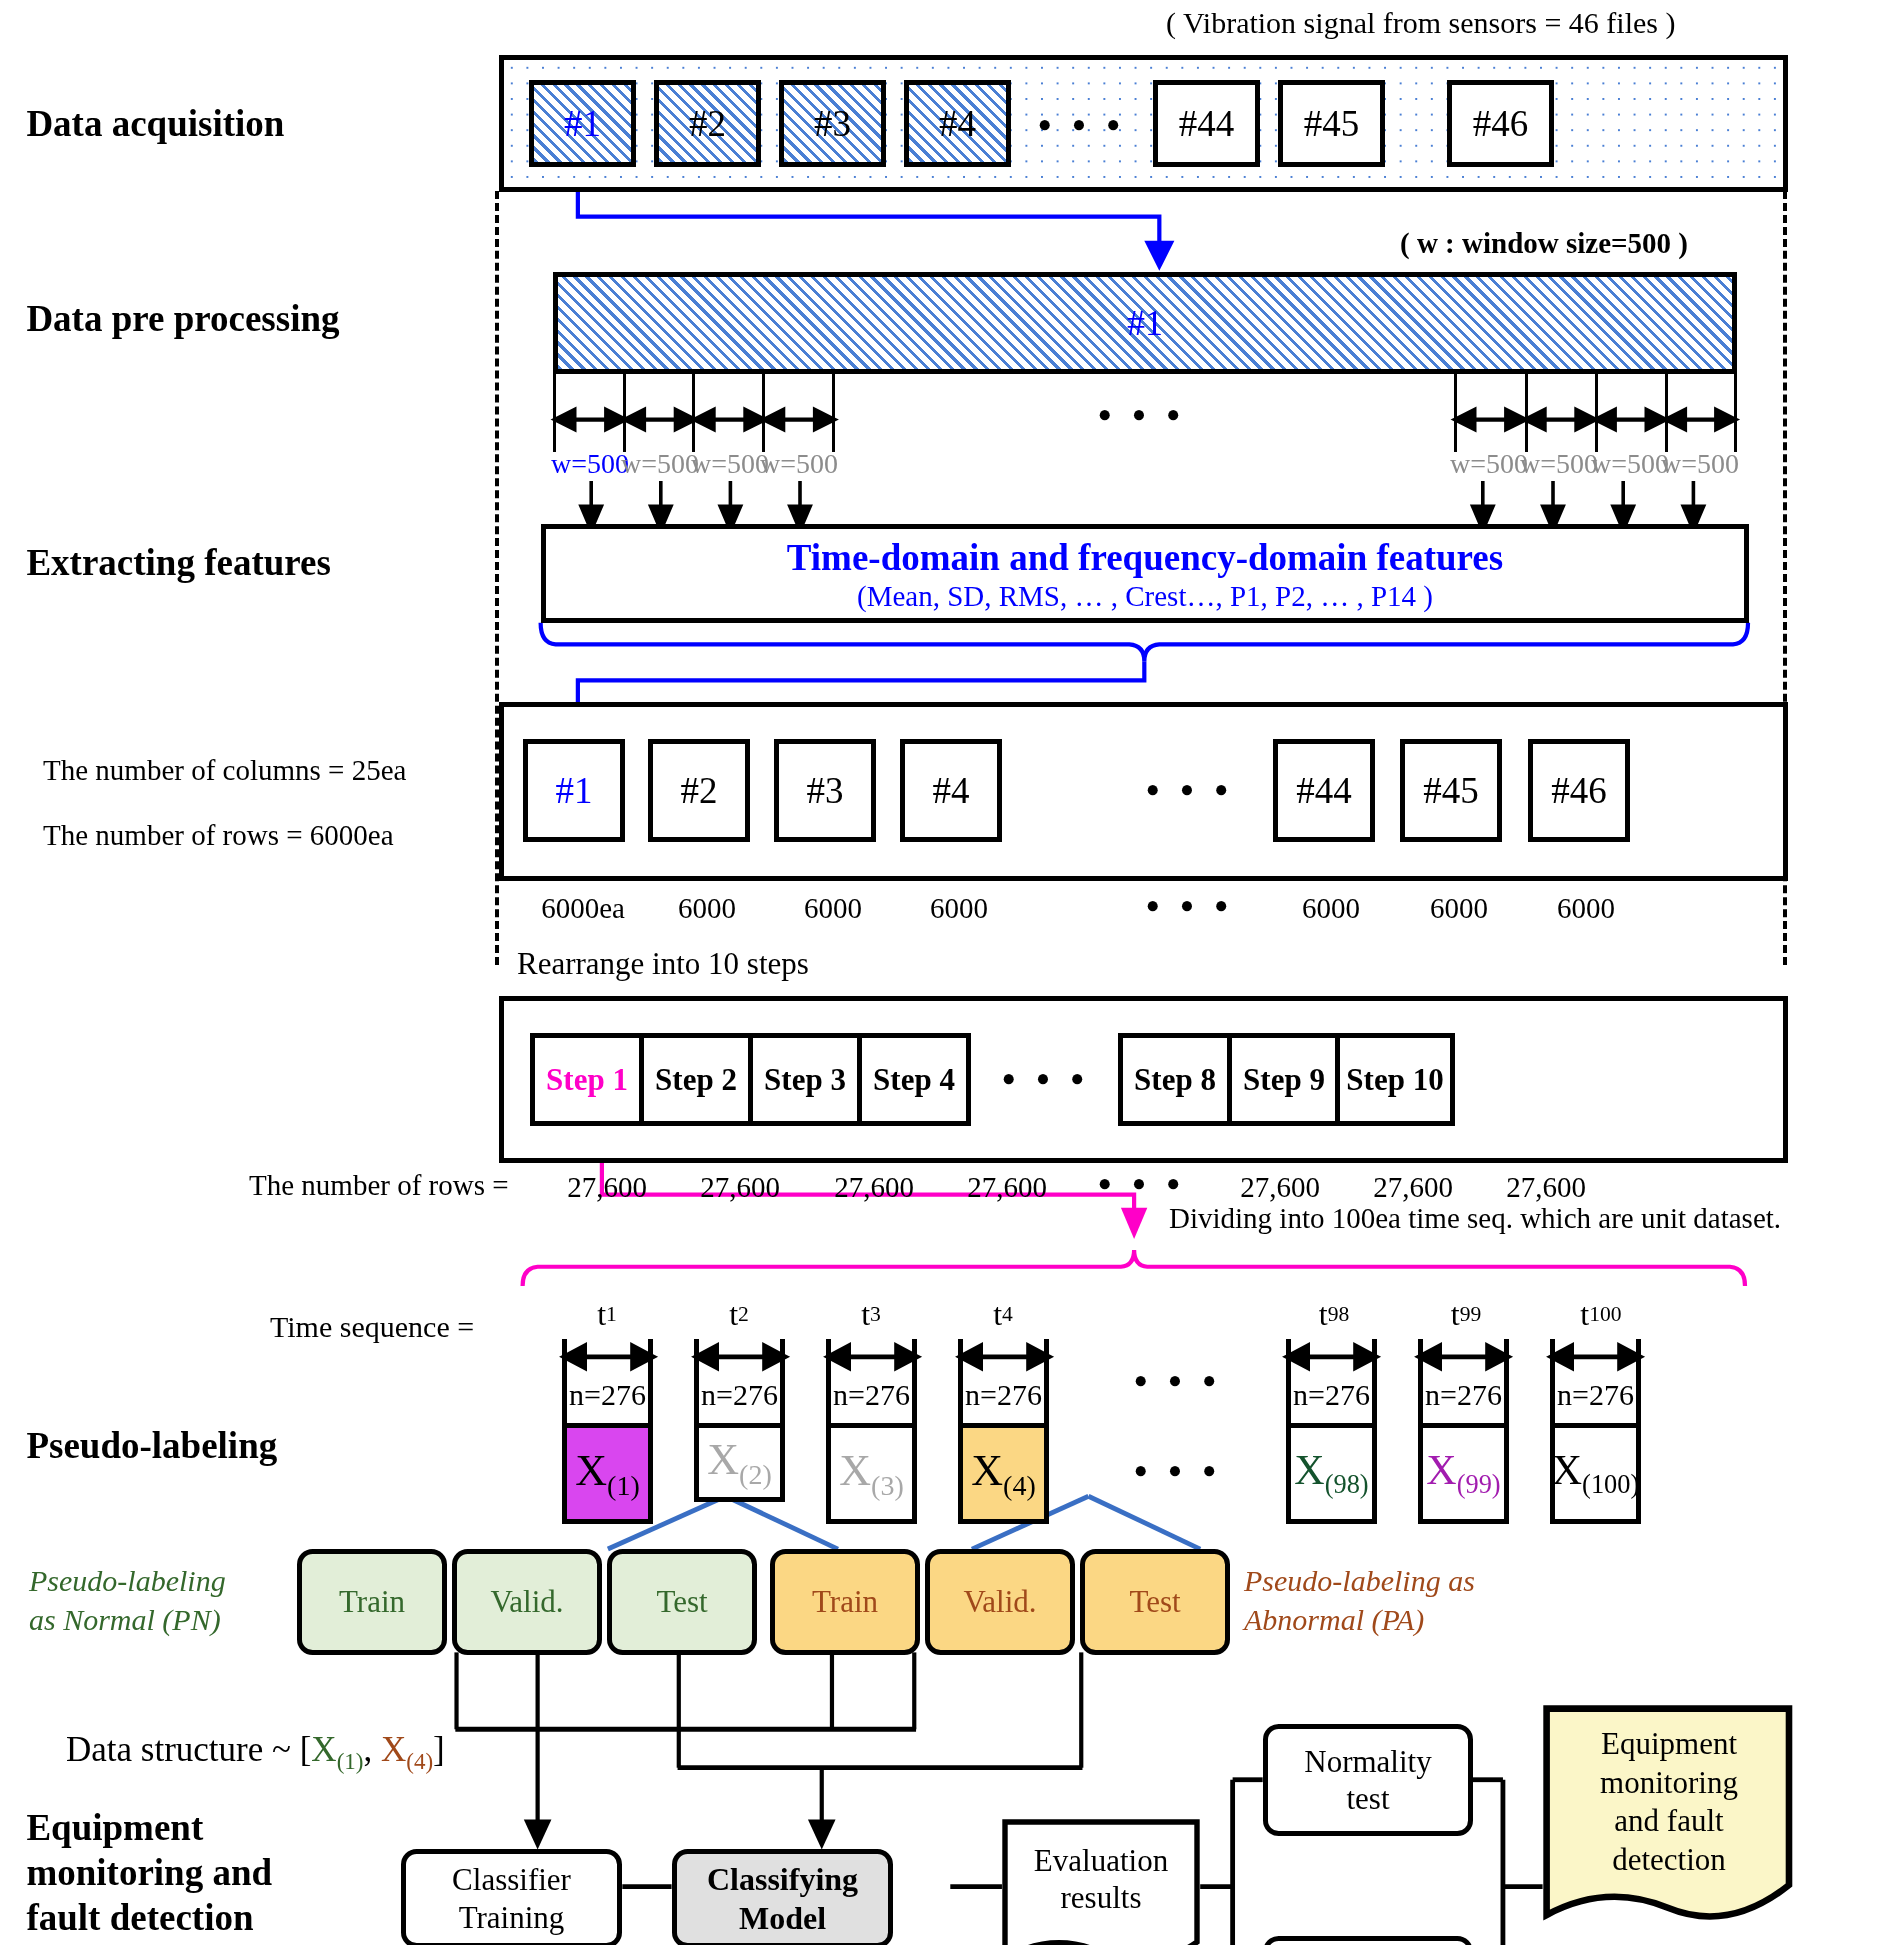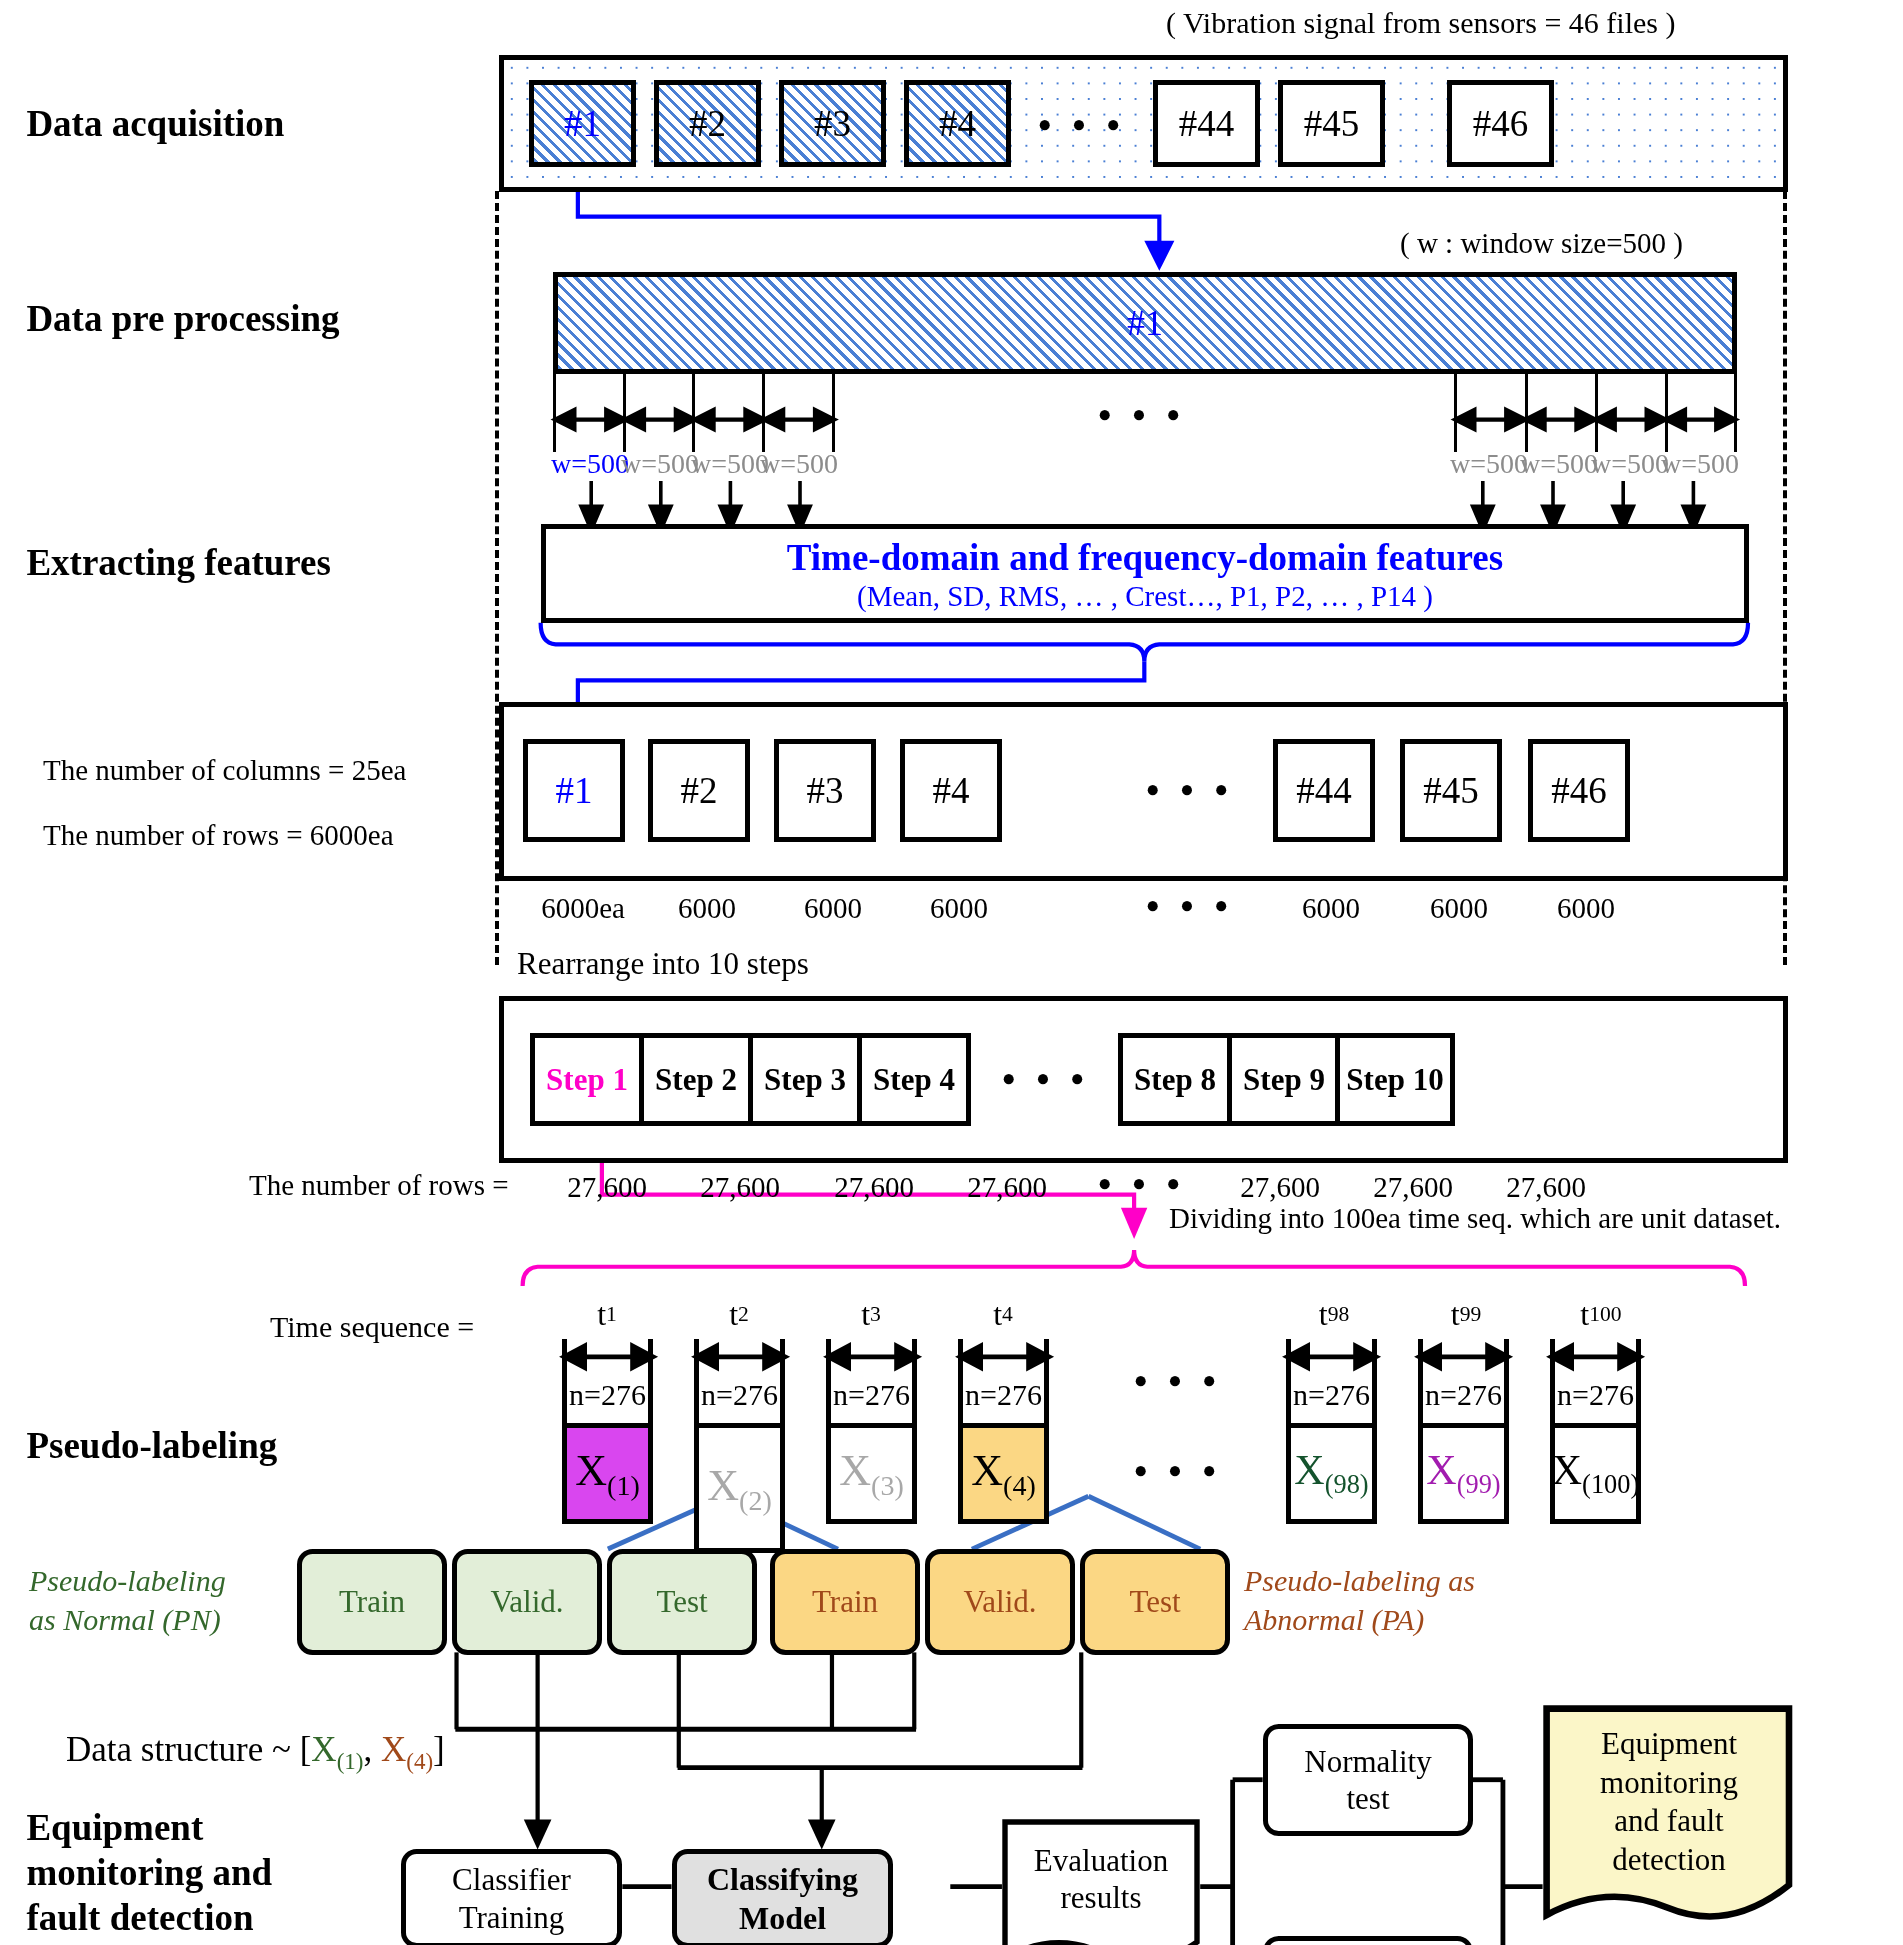--- a/index.html
+++ b/index.html
@@ -97,21 +97,21 @@
   <div class="abs lbl" style="left:26.4px;top:1424px;font-size:37px;">Pseudo-labeling</div>
 
   <div class="abs lbl" style="left:26.4px;top:1760px;font-size:37px;line-height:1.22;white-space:pre-line;">
     <span>Equipment
 monitoring and
 fault detection</span>
   </div>
 
   <div class="abs" style="left:1166px;top:6px;font-size:30px;">( Vibration signal from sensors = 46  files )</div>
 
-  <div class="abs" style="left:1400px;top:227px;font-size:29px;">( w : window size=500 )</div>
+  <div class="abs" style="left:1400px;top:227px;font-size:29px;font-weight:bold;">( w : window size=500 )</div>
 
   <div class="abs" style="left:43px;top:754px;font-size:29px;">The number of columns = 25ea</div>
 
   <div class="abs" style="left:43px;top:819px;font-size:29px;">The number of rows = 6000ea</div>
 
   <div class="abs" style="left:517px;top:946px;font-size:31px;">Rearrange into 10 steps</div>
 
   <div class="abs" style="left:249px;top:1169px;font-size:29px;">The number of rows =</div>
 
   <div class="abs" style="left:1169px;top:1202px;font-size:29px;">Dividing into 100ea time seq. which are unit dataset.</div>
@@ -381,21 +381,21 @@
         <polygon points="1575,28 1541,10 1541,46"></polygon>
       <line x1="1663" y1="28" x2="1779" y2="28"></line>
         <polygon points="1647,28 1681,10 1681,46"></polygon>
         <polygon points="1795,28 1761,10 1761,46"></polygon>
     </g>
   </svg>
 
   <div class="abs bx ctr" style="left:562px;top:1423px;width:91px;height:101px;background:#d946ef;">
     <span style="font-size:44px;color:#000;"><span>X</span><sub style="font-size:28px;">(1)</sub></span>
   </div>
-  <div class="abs bx ctr" style="left:694px;top:1423px;width:91px;height:130px;background:#fff;">
+  <div class="abs bx ctr" style="left:694px;top:1423px;width:91px;height:79px;background:#fff;">
     <span style="font-size:44px;color:#a8a8a8;"><span>X</span><sub style="font-size:28px;">(2)</sub></span>
   </div>
   <div class="abs bx ctr" style="left:826px;top:1423px;width:91px;height:101px;background:#fff;">
     <span style="font-size:44px;color:#a8a8a8;"><span>X</span><sub style="font-size:28px;">(3)</sub></span>
   </div>
   <div class="abs bx ctr" style="left:958px;top:1423px;width:91px;height:101px;background:#fbd784;">
     <span style="font-size:44px;color:#000;"><span>X</span><sub style="font-size:28px;">(4)</sub></span>
   </div>
   <div class="abs bx ctr" style="left:1286px;top:1423px;width:91px;height:101px;background:#fff;">
     <span style="font-size:42px;color:#14532d;"><span>X</span><sub style="font-size:26.4px;">(98)</sub></span>

